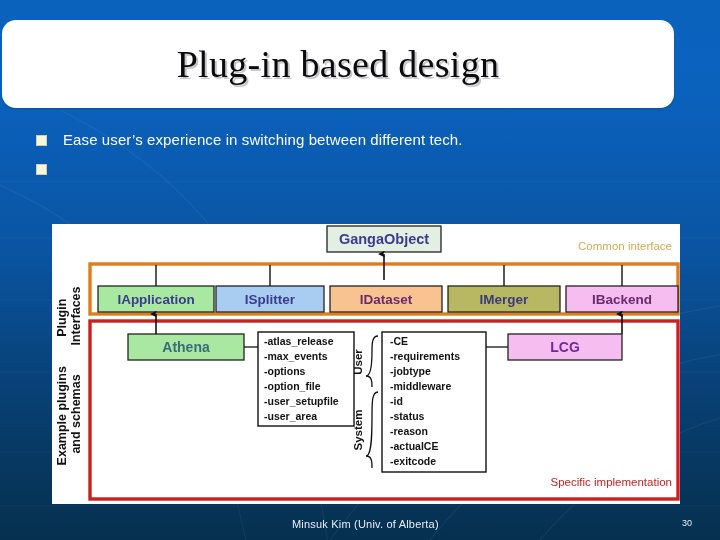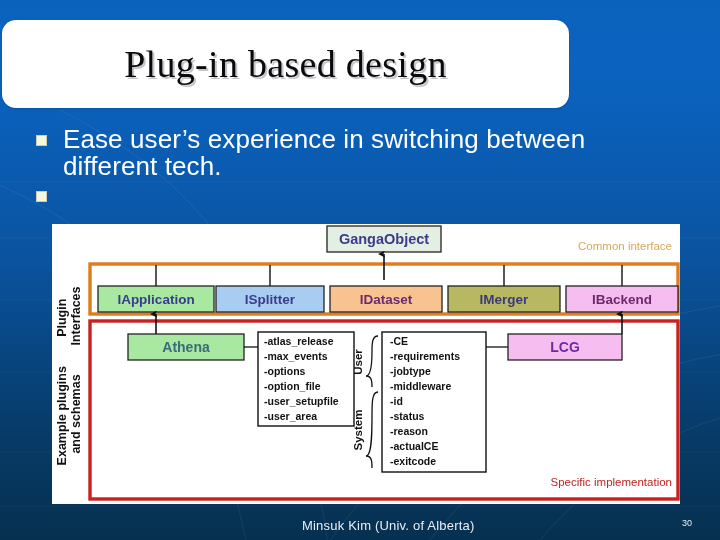--- a/index.html
+++ b/index.html
@@ -24,21 +24,21 @@
   }
 
   
   .bg-lines { position: absolute; inset: 0; pointer-events: none; }
   .bg-lines svg { display: block; width: 720px; height: 540px; }
 
   
   #title-panel {
     position: absolute;
     left: 2px; top: 20px;
-    width: 567px; height: 88px;
+    width: 672px; height: 88px;
     background: #ffffff;
     border-radius: 14px;
     box-shadow: 0 1px 2px rgba(0,0,0,0.15);
   }
   #title-text {
     position: absolute;
     left: 0; right: 0; top: 22px;
     text-align: center;
     font-family: "Liberation Serif", serif;
     font-size: 38px;
@@ -62,40 +62,40 @@
   }
   .bullet-mark {
     flex: 0 0 auto;
     width: 9px; height: 9px;
     background: #f7f7dc;
     border: 1px solid #cfcfae;
     margin-top: 9px;
     margin-right: 16px;
   }
   .bullet-text {
-    font-size: 26px;
+    font-size: 15px;
     line-height: 27px;
     color: #ffffff;
     letter-spacing: 0.1px;
   }
 
   
   #diagram {
     position: absolute;
     left: 52px; top: 224px;
     width: 628px; height: 280px;
     background: #ffffff;
   }
   #diagram svg { display: block; }
 
   
   #footer-author {
     position: absolute;
-    left: 302px; top: 518px;
-    font-size: 13px;
+    left: 292px; top: 518px;
+    font-size: 11px;
     color: #e8eef7;
     letter-spacing: 0.2px;
   }
   #footer-page {
     position: absolute;
     right: 28px; top: 518px;
     font-size: 9px;
     color: #e8eef7;
   }
 </style>

